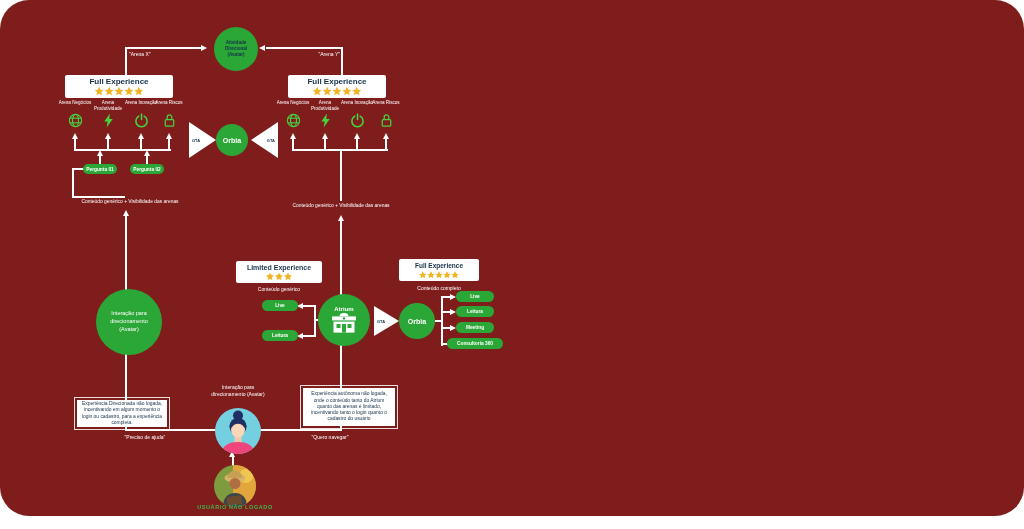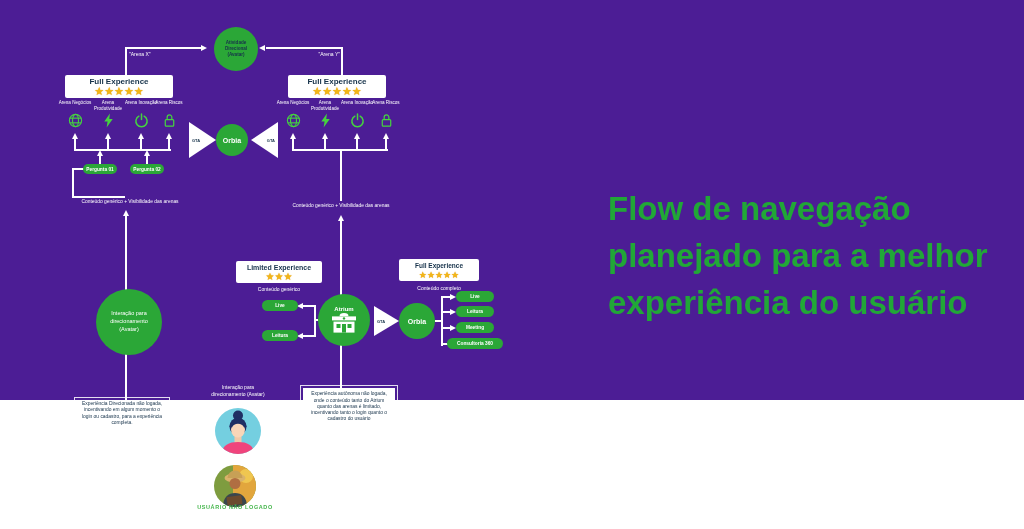--- a/index.html
+++ b/index.html
@@ -1,17 +1,17 @@
 <!DOCTYPE html>
 <html><head>
 <meta charset="utf-8">
 <style>
   html,body{margin:0;padding:0;}
   body{width:1024px;height:529px;overflow:hidden;font-family:"Liberation Sans",sans-serif;}
-  #canvas{position:relative;width:1024px;height:400px;background:#4c1d95;}
+  #canvas{position:relative;width:1024px;height:516px;background:#7f1d1d;border-radius:29px;}
   .abs{position:absolute;}
   .line{position:absolute;background:#fff;}
   .ah-up{position:absolute;width:0;height:0;border-left:3.5px solid transparent;border-right:3.5px solid transparent;border-bottom:6px solid #fff;}
   .ah-right{position:absolute;width:0;height:0;border-top:3.5px solid transparent;border-bottom:3.5px solid transparent;border-left:6px solid #fff;}
   .ah-left{position:absolute;width:0;height:0;border-top:3.5px solid transparent;border-bottom:3.5px solid transparent;border-right:6px solid #fff;}
   .gcircle{position:absolute;background:#2BA737;border-radius:50%;display:flex;align-items:center;justify-content:center;text-align:center;}
   .whitebox{position:absolute;background:#fff;border-radius:2px;display:flex;flex-direction:column;align-items:center;justify-content:center;}
   .boxtitle{color:#16324A;font-weight:bold;font-size:8px;line-height:9px;}
   .stars{color:#F3B617;font-size:11px;line-height:10px;letter-spacing:0px;text-shadow:0 0 1px #D98E00;}
   .pill{position:absolute;background:#2BA737;border-radius:6px;color:#fff;font-size:4.8px;font-weight:bold;display:flex;align-items:center;justify-content:center;text-align:center;}
@@ -265,15 +265,14 @@
         <ellipse cx="21" cy="13" rx="10.5" ry="4.5" fill="#D9B26B"></ellipse>
         <path d="M13.5 13 a7.5 7.5 0 0 1 15 0 z" fill="#C7A056"></path>
         <circle cx="21" cy="18.5" r="5.5" fill="#B06E42"></circle>
         <path d="M9 42 c0-10 5.5-14 12-14 s12 4 12 14 z" fill="#39464E"></path>
         <rect x="13" y="31" width="15" height="9" rx="1" fill="#6B4A2E" transform="rotate(-8 20.5 35.5)"></rect>
       </g>
     </svg>
   </div>
   <div class="tinywhite" style="left:185px;top:504px;width:100px;font-size:5.5px;letter-spacing:.6px;color:#43B54A;font-weight:bold">USUÁRIO NÃO LOGADO</div>
 
-  <div id="flow-title">Flow de navegação planejado para a melhor experiência do usuário</div>
 
 </div>
 
 </body></html>

